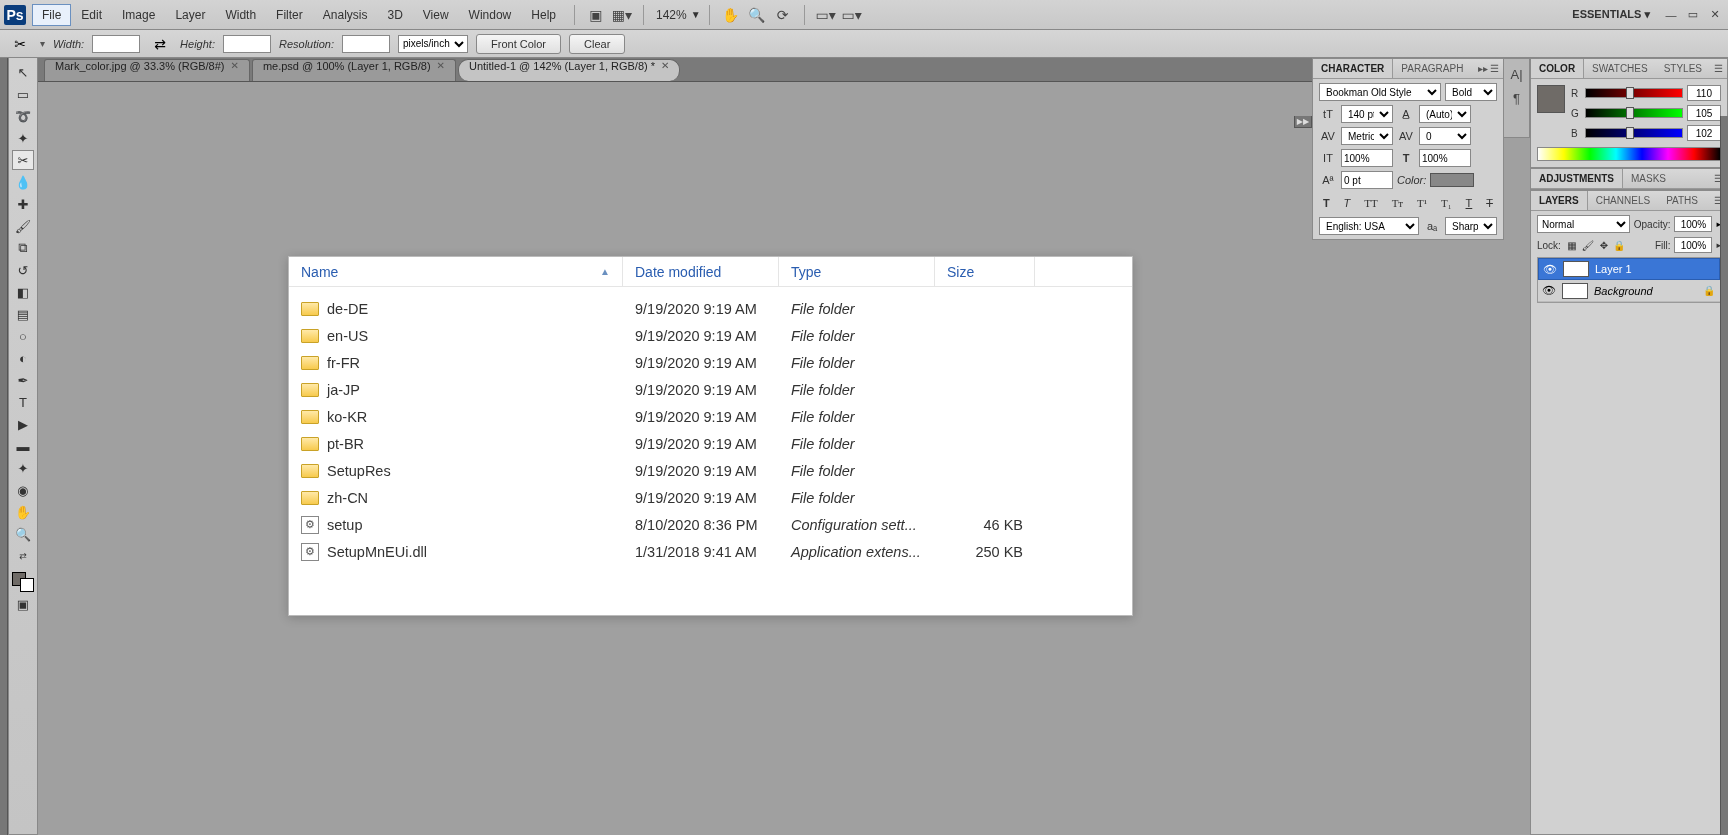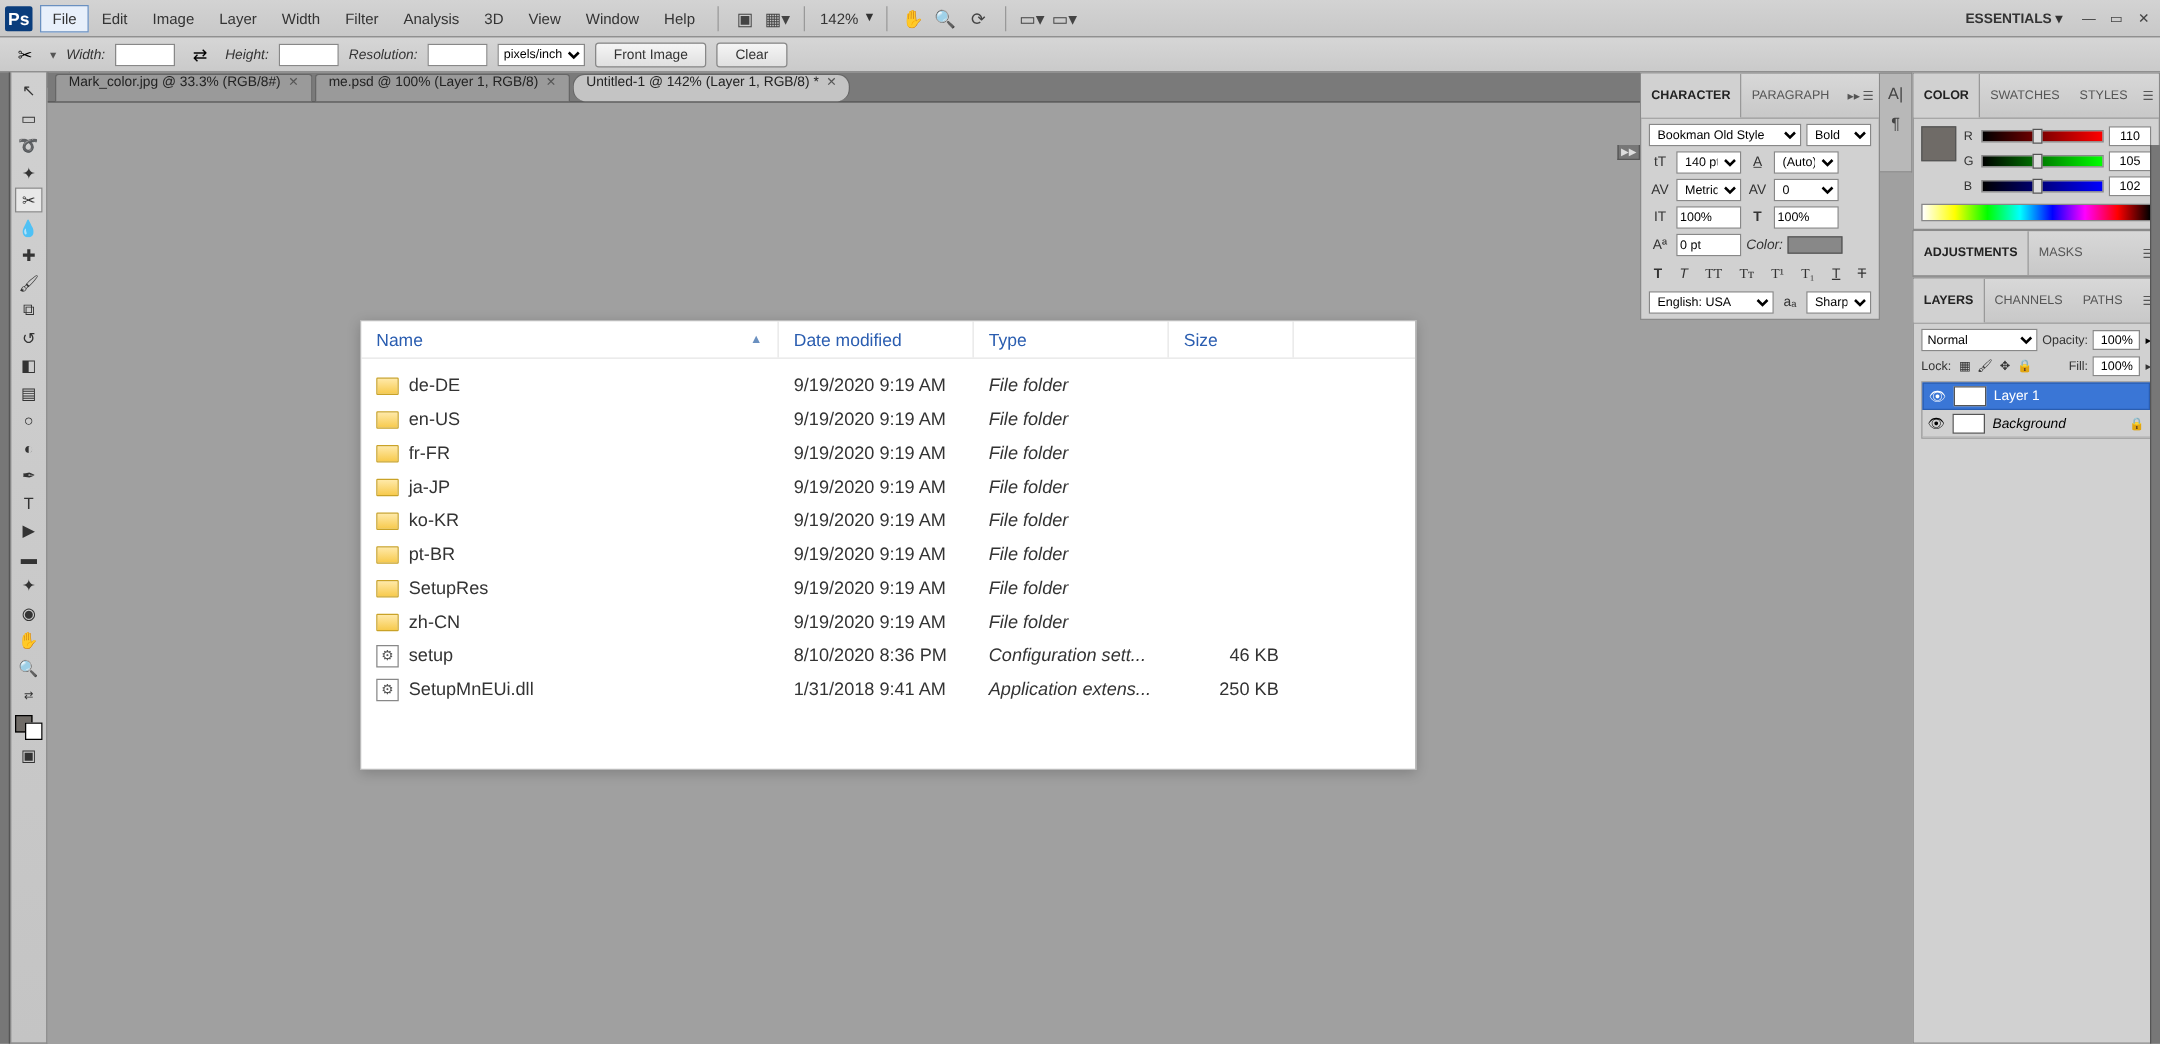--- a/index.html
+++ b/index.html
@@ -63,21 +63,21 @@
 .fe-cell.size { width:100px; text-align:right; }
 .folder-icon { width:18px; height:14px; background:linear-gradient(#ffe9a8,#f7ca4d); border:1px solid #c9a227; border-radius:1px; display:inline-block; }
 .cfg-icon { width:18px; height:18px; border:1px solid #888; background:#fff; display:inline-flex; align-items:center; justify-content:center; font-size:11px; color:#555; }
 .dll-icon { width:18px; height:18px; border:1px solid #888; background:#fff; display:inline-flex; align-items:center; justify-content:center; font-size:11px; color:#555; }
 
 
 .right-side { width:416px; background:#a0a0a0; display:flex; }
 .right-collapse-tab { position:absolute; right:416px; top:58px; width:18px; height:12px; background:#777; border:1px solid #555; border-top:none; display:flex; align-items:center; justify-content:center; font-size:8px; color:#ddd; }
 .mid-panels { width:192px; display:flex; flex-direction:column; gap:0; }
 .panel { background:#d1d1d1; border:1px solid #8a8a8a; font-size:11px; }
-.panel-tabs { height:36px; background:linear-gradient(#d8d8d8,#c8c8c8); display:flex; align-items:center; border-bottom:1px solid #999; }
+.panel-tabs { height:20px; background:linear-gradient(#d8d8d8,#c8c8c8); display:flex; align-items:center; border-bottom:1px solid #999; }
 .panel-tab { padding:0 8px; height:100%; display:flex; align-items:center; color:#555; font-size:10px; }
 .panel-tab.active { background:#d1d1d1; color:#222; font-weight:bold; border-right:1px solid #999; }
 .panel-tab-icons { margin-left:auto; display:flex; gap:2px; padding-right:4px; color:#555; font-size:10px; }
 .panel-body { padding:4px 6px; display:flex; flex-direction:column; gap:4px; }
 .char-row { display:flex; align-items:center; gap:4px; }
 .char-sel { flex:1; height:18px; background:#fff; border:1px solid #888; font-size:10px; padding:0 2px; }
 .char-sel.small { width:52px; flex:none; }
 .char-icon { width:18px; height:16px; display:flex; align-items:center; justify-content:center; font-size:11px; color:#333; }
 .char-input { width:52px; height:18px; background:#fff; border:1px solid #888; font-size:10px; padding:0 2px; }
 .char-btns { display:flex; gap:6px; justify-content:space-around; padding:4px 0; }
@@ -160,21 +160,21 @@
   <div class="opt-icon">✂</div>
     <span style="font-size:10px;color:#555">▾</span>
   <span class="opt-label">Width:</span>
   <input class="opt-input" style="">
   <div class="opt-icon">⇄</div>
   <span class="opt-label">Height:</span>
   <input class="opt-input" style="">
   <span class="opt-label">Resolution:</span>
   <input class="opt-input" style="">
   <select class="opt-select"><option>pixels/inch</option></select>
-  <button class="opt-btn">Front Image</button>
+  <button class="opt-btn">Front Color</button>
   <button class="opt-btn">Clear</button>
 </div>
 
 <div class="main-row">
   <div class="left-rail"></div>
   <div class="tool-panel">
     <div class="left-collapse-tab">◀◀</div>
     <div class="tool-btn">↖</div>
     <div class="tool-btn">▭</div>
     <div class="tool-btn">➰</div>

